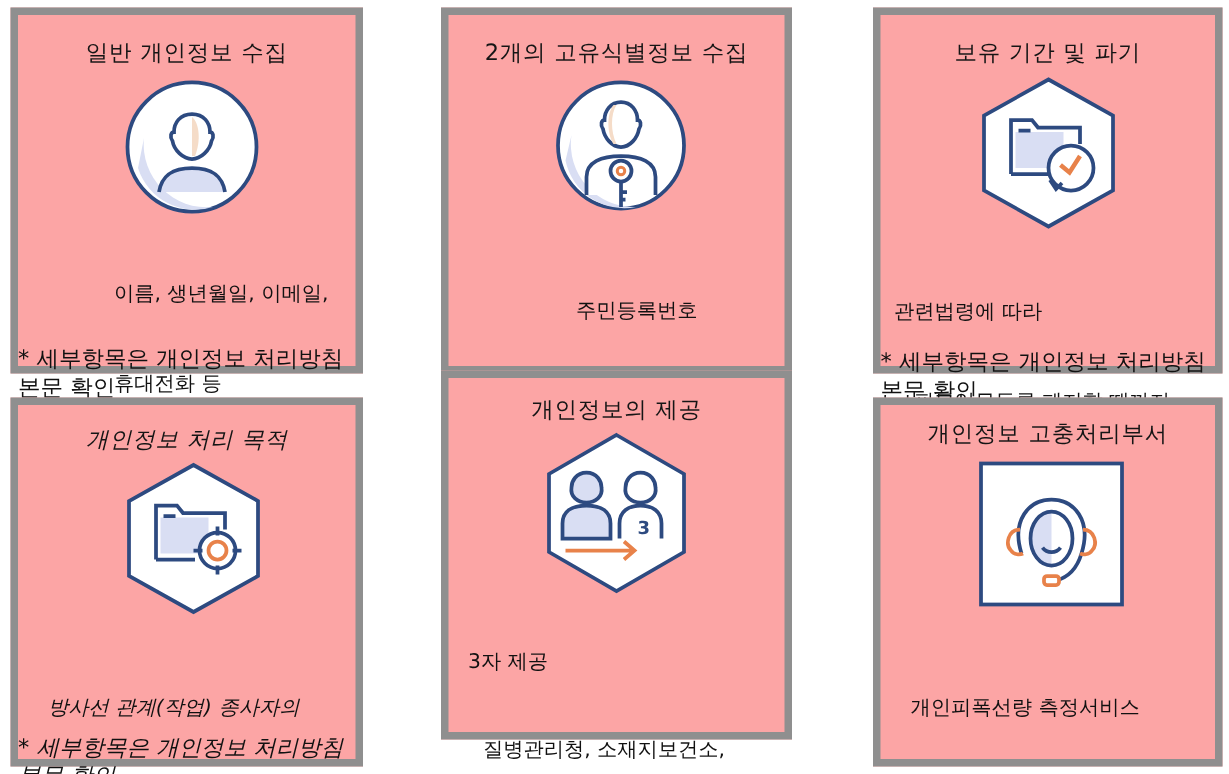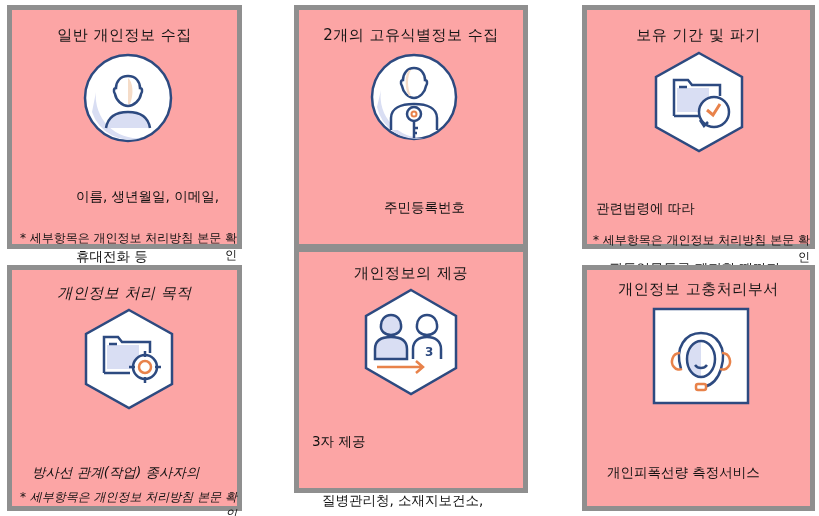--- a/index.html
+++ b/index.html
@@ -2,21 +2,21 @@
 <html><head>
 <meta charset="utf-8">
 <style>
   html, body { margin: 0; padding: 0; background: #ffffff; }
   body { width: 819px; height: 516px; position: relative; overflow: hidden;
          font-family: "DejaVu Sans", "Liberation Sans", sans-serif; color: #111; }
   .card { position: absolute; box-sizing: border-box; border: 5px solid #8f8f8f; background: #fca5a5; }
   .card-title { position: absolute; left: 0; right: 0; text-align: center; font-size: 15px; letter-spacing: 0.5px; color: #151515; }
   .icon { position: absolute; }
   .body-text { position: absolute; font-size: 13.5px; line-height: 20px; color: #111; white-space: pre; }
-  .note { position: absolute; left: 0; right: 0; text-align: right; font-size: 12px; color: #111; }
+  .note { position: absolute; left: 0; right: 0; text-align: left; font-size: 15px; color: #111; }
   .ind { padding-left: 10px; display: block; }
 </style>
 </head>
 <body>
 
 <div class="card" style="left:7px;top:5px;width:235px;height:244px;">
   <div class="card-title" style="top:16px;">일반 개인정보 수집</div>
   <svg class="icon" style="left:70px;top:42px;" width="92" height="92" viewBox="0 0 92 92">
     <circle cx="46" cy="46" r="43" fill="#fff" stroke="#2d4a80" stroke-width="2.5"></circle>
     <path d="M10 60 A40 40 0 0 0 60 86 A42 42 0 0 1 14 40 Z" fill="#d9def3"></path>

